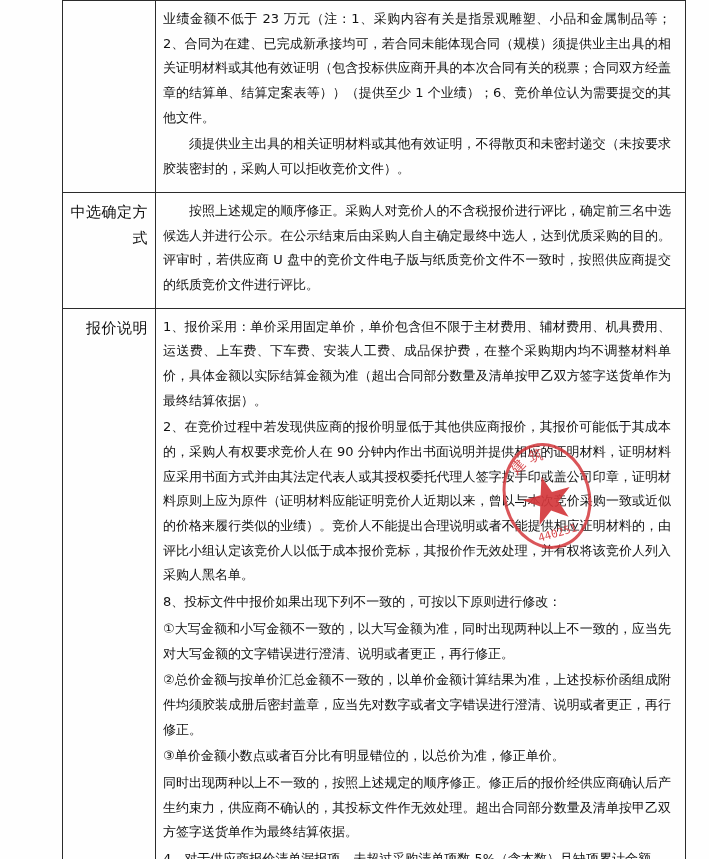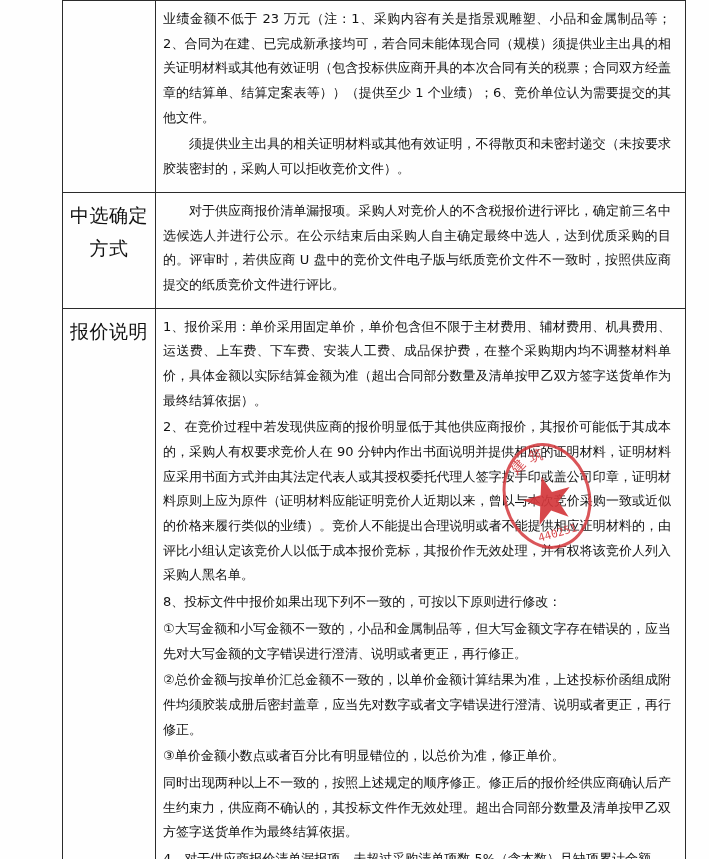--- a/index.html
+++ b/index.html
@@ -30,24 +30,24 @@
     border-collapse: collapse;
     table-layout: fixed;
   }
   table.doc-table td {
     border: 1px solid #2b2b2b;
     vertical-align: top;
     padding: 6px 7px 8px 7px;
   }
   td.label-cell {
     width: 78px;
-    font-size: 19px;
+    font-size: 15px;
     line-height: 1.75;
     letter-spacing: 0.5px;
-    text-align: center;
+    text-align: right;
   }
   td.body-cell {
     font-size: 13px;
     line-height: 1.9;
     text-align: justify;
   }
   .para {
     margin: 0 7px 2px 0;
     text-align: justify;
     text-justify: inter-ideograph;
@@ -92,33 +92,33 @@
           <p class="para">业绩金额不低于 23 万元（注：1、采购内容有关是指景观雕塑、小品和金属制品等；2、合同为在建、已完成新承接均可，若合同未能体现合同（规模）须提供业主出具的相关证明材料或其他有效证明（包含投标供应商开具的本次合同有关的税票；合同双方经盖章的结算单、结算定案表等））（提供至少 1 个业绩）；6、竞价单位认为需要提交的其他文件。</p>
           <p class="para indent">须提供业主出具的相关证明材料或其他有效证明，不得散页和未密封递交（未按要求胶装密封的，采购人可以拒收竞价文件）。</p>
         </td>
       </tr>
 
       <tr>
         <td class="label-cell">
           <span class="label-vert">中选确定方式</span>
         </td>
         <td class="body-cell tight">
-          <p class="para indent">对于供应商报价清单漏报项。采购人对竞价人的不含税报价进行评比，确定前三名中选候选人并进行公示。在公示结束后由采购人自主确定最终中选人，达到优质采购的目的。评审时，若供应商 U 盘中的竞价文件电子版与纸质竞价文件不一致时，按照供应商提交的纸质竞价文件进行评比。</p>
+          <p class="para indent">按照上述规定的顺序修正。采购人对竞价人的不含税报价进行评比，确定前三名中选候选人并进行公示。在公示结束后由采购人自主确定最终中选人，达到优质采购的目的。评审时，若供应商 U 盘中的竞价文件电子版与纸质竞价文件不一致时，按照供应商提交的纸质竞价文件进行评比。</p>
         </td>
       </tr>
 
       <tr>
         <td class="label-cell">
           <span class="label-vert">报价说明</span>
         </td>
         <td class="body-cell roomy">
           <p class="para">1、报价采用：单价采用固定单价，单价包含但不限于主材费用、辅材费用、机具费用、运送费、上车费、下车费、安装人工费、成品保护费，在整个采购期内均不调整材料单价，具体金额以实际结算金额为准（超出合同部分数量及清单按甲乙双方签字送货单作为最终结算依据）。</p>
           <p class="para">2、在竞价过程中若发现供应商的报价明显低于其他供应商报价，其报价可能低于其成本的，采购人有权要求竞价人在 90 分钟内作出书面说明并提供相应的证明材料，证明材料应采用书面方式并由其法定代表人或其授权委托代理人签字按手印或盖公司印章，证明材料原则上应为原件（证明材料应能证明竞价人近期以来，曾以与本次竞价采购一致或近似的价格来履行类似的业绩）。竞价人不能提出合理说明或者不能提供相应证明材料的，由评比小组认定该竞价人以低于成本报价竞标，其报价作无效处理，并有权将该竞价人列入采购人黑名单。</p>
           <p class="para">8、投标文件中报价如果出现下列不一致的，可按以下原则进行修改：</p>
-          <p class="para">①大写金额和小写金额不一致的，小品和金属制品等，但大写金额文字存在错误的，应当先对大写金额的文字错误进行澄清、说明或者更正，再行修正。</p>
+          <p class="para">①大写金额和小写金额不一致的，以大写金额为准，同时出现两种以上不一致的，应当先对大写金额的文字错误进行澄清、说明或者更正，再行修正。</p>
           <p class="para">②总价金额与按单价汇总金额不一致的，以单价金额计算结果为准，上述投标价函组成附件均须胶装成册后密封盖章，应当先对数字或者文字错误进行澄清、说明或者更正，再行修正。</p>
           <p class="para">③单价金额小数点或者百分比有明显错位的，以总价为准，修正单价。</p>
           <p class="para">同时出现两种以上不一致的，按照上述规定的顺序修正。修正后的报价经供应商确认后产生约束力，供应商不确认的，其投标文件作无效处理。超出合同部分数量及清单按甲乙双方签字送货单作为最终结算依据。</p>
           <p class="para">4、对于供应商报价清单漏报项，未超过采购清单项数 5%（含本数）且缺项累计金额</p>
         </td>
       </tr>
     </tbody>
   </table>
 
   <div class="seal">

